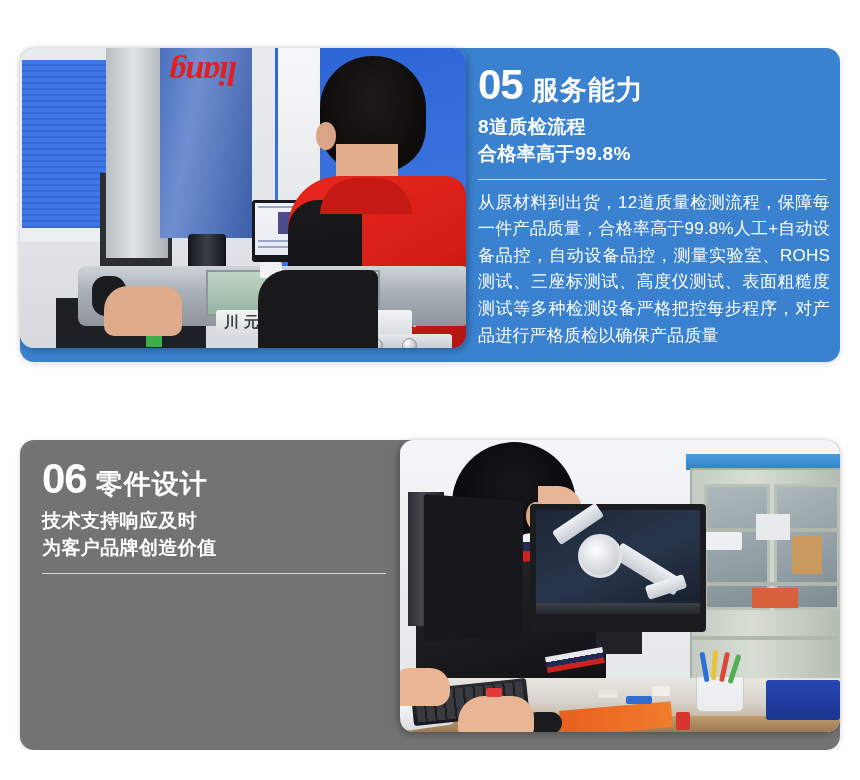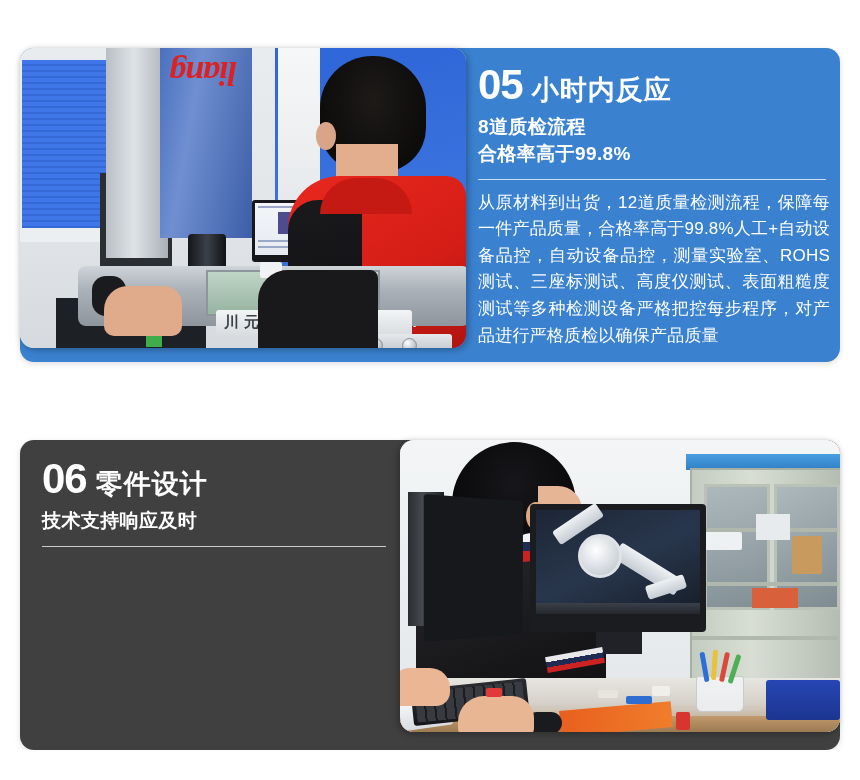--- a/index.html
+++ b/index.html
@@ -54,21 +54,21 @@
     width: 352px;
   }
 
   
   .card-06 {
     position: absolute;
     left: 20px;
     top: 440px;
     width: 820px;
     height: 310px;
-    background: #404040;
+    background: #737373;
     border-radius: 14px;
     box-shadow: 0 2px 6px rgba(0,0,0,0.13);
   }
 
   .photo-06 {
     position: absolute;
     left: 380px;
     top: 0px;
     width: 440px;
     height: 292px;
@@ -522,37 +522,38 @@
 
       <div class="p05-arm"></div>
       <div class="p05-joy"></div>
       <div class="p05-hand"></div>
       <div class="p05-greenchip"></div>
     </div>
 
     <div class="text-05">
       <div class="head-row">
         <span class="head-num">05</span>
-        <span class="head-title">小时内反应</span>
+        <span class="head-title">服务能力</span>
       </div>
       <div class="subline">8道质检流程</div>
       <div class="subline bold">合格率高于99.8%</div>
       <hr class="divider d05">
       <div class="body-text">从原材料到出货，12道质量检测流程，保障每一件产品质量，合格率高于99.8%人工+自动设备品控，自动设备品控，测量实验室、ROHS测试、三座标测试、高度仪测试、表面粗糙度测试等多种检测设备严格把控每步程序，对产品进行严格质检以确保产品质量</div>
     </div>
   </div>
 
   <div class="card-06">
 
     <div class="text-06">
       <div class="head-row">
         <span class="head-num">06</span>
         <span class="head-title">零件设计</span>
       </div>
       <div class="subline bold">技术支持响应及时</div>
+      <div class="subline bold">为客户品牌创造价值</div>
       <hr class="divider d06">
     </div>
 
     <div class="photo-06">
       <div class="p06-wall"></div>
 
       <div class="p06-cabtop"></div>
       <div class="p06-cabinet"></div>
       <div class="p06-cab-glass" style="left:304px;"></div>
       <div class="p06-cab-glass" style="left:374px;"></div>

